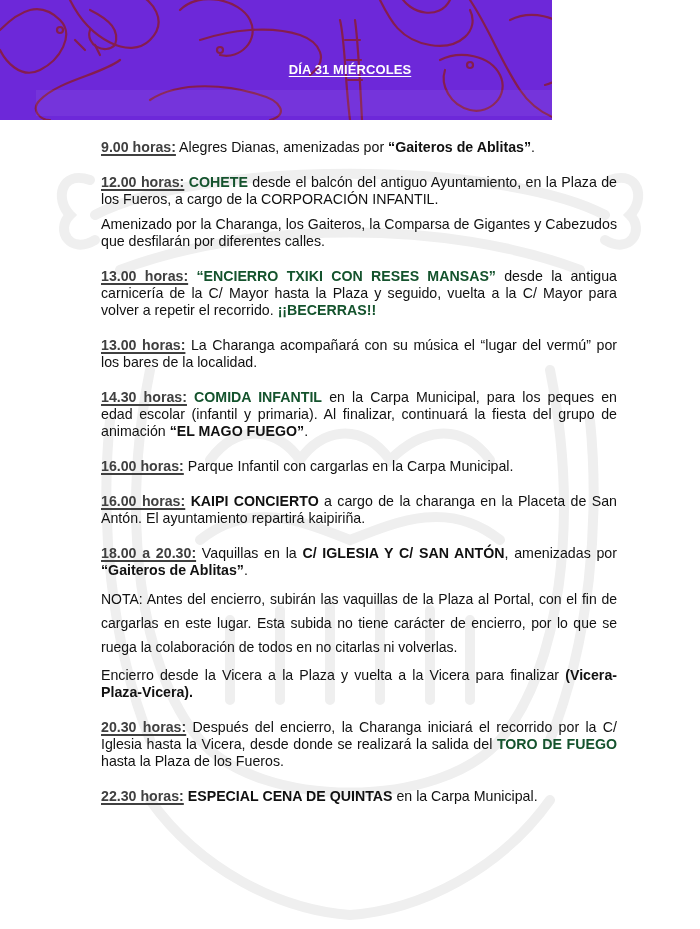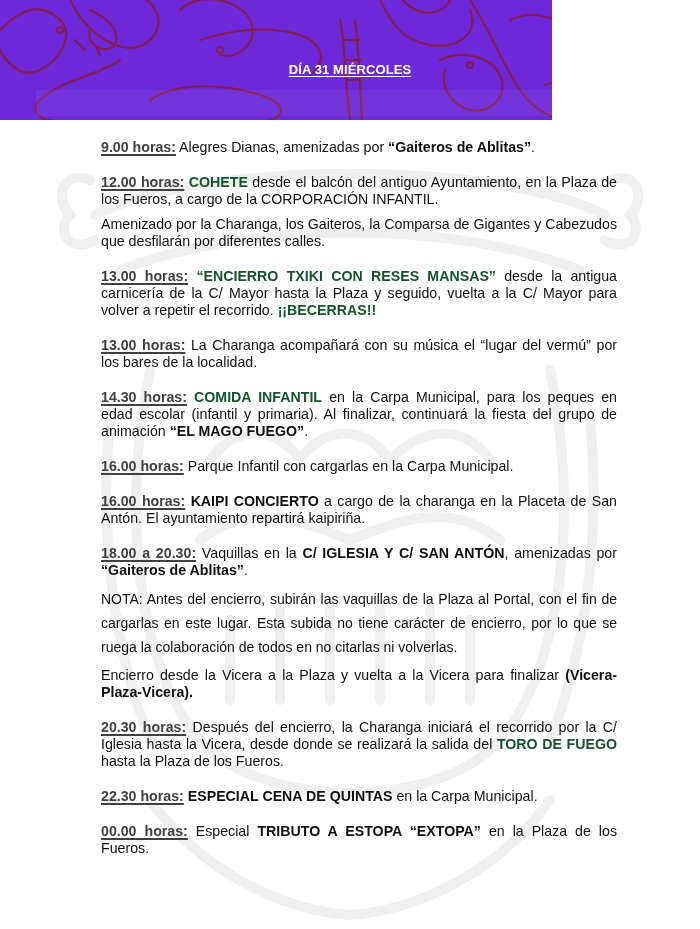--- a/index.html
+++ b/index.html
@@ -134,17 +134,14 @@
 
   <p class="gap-lg">
     <span class="time">20.30 horas:</span><span> Después del encierro, la Charanga iniciará el recorrido por la C/ Iglesia hasta la Vicera, desde donde se realizará la salida del </span><span class="red">TORO DE FUEGO</span><span> hasta la Plaza de los Fueros.</span>
   </p>
 
   <p class="gap-lg">
     <span class="time">22.30 horas:</span><span> </span><span class="bold">ESPECIAL CENA DE QUINTAS</span><span> en la Carpa Municipal.</span>
   </p>
 
 
-  <p class="gap-lg">
-    <span class="time">00.00 horas:</span><span> Especial </span><span class="bold">TRIBUTO A ESTOPA “EXTOPA”</span><span> en la Plaza de los Fueros.</span>
-  </p>
 
 </div>
 
 </body></html>

